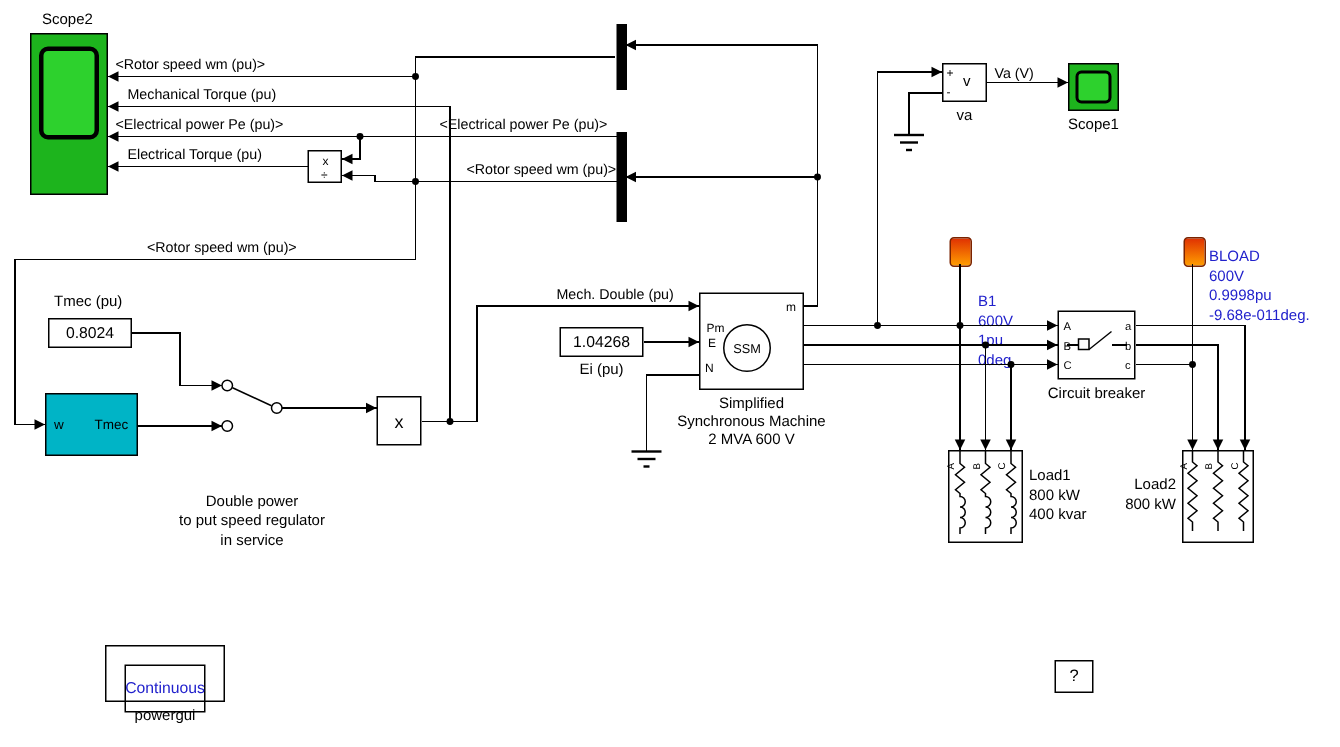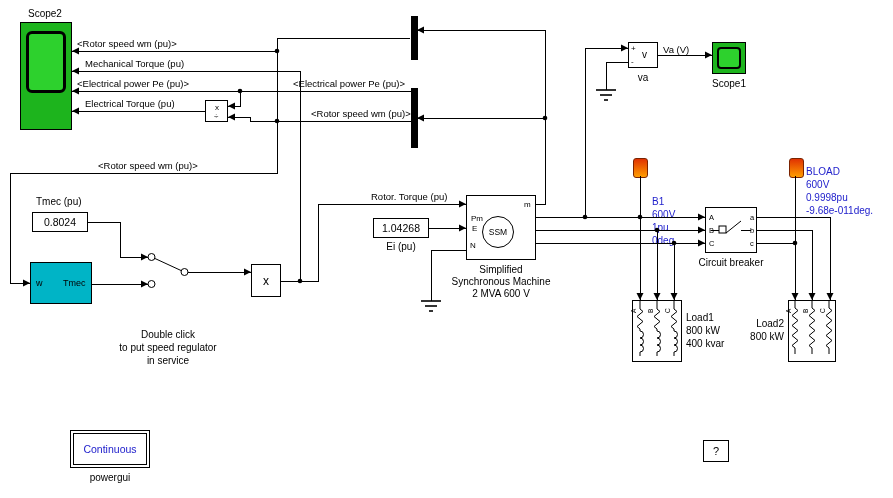--- a/index.html
+++ b/index.html
@@ -65,27 +65,27 @@
 
   <div class="cap" style="left:36px;top:196px;">Tmec (pu)</div>
   <div class="block flexc" style="left:32px;top:212px;width:56px;height:20px;font-size:10.5px;">0.8024</div>
 
   <div class="block" style="left:30px;top:262px;width:62px;height:42px;background:#00b4c6;">
     <span class="port" style="left:5px;top:16px;font-size:9px;">w</span>
     <span class="port" style="left:32px;top:16px;font-size:9px;">Tmec</span>
   </div>
 
   <div class="abs" style="left:144px;top:250px;width:48px;height:40px;"></div>
-  <div class="cap ctr pre" style="left:98px;top:328px;width:140px;line-height:13px;">Double click
+  <div class="cap ctr pre" style="left:98px;top:328px;width:140px;line-height:13px;">Double power
 to put speed regulator
 in service</div>
 
   <div class="block flexc" style="left:251px;top:264px;width:30px;height:33px;font-size:12px;">x</div>
 
-  <div class="lbl" style="left:371px;top:191px;">Rotor. Torque (pu)</div>
+  <div class="lbl" style="left:371px;top:191px;">Mech. Double (pu)</div>
 
   <div class="block flexc" style="left:373px;top:218px;width:56px;height:20px;font-size:10.5px;">1.04268</div>
   <div class="cap ctr" style="left:373px;top:241px;width:56px;">Ei (pu)</div>
 
   <div class="block" style="left:466px;top:195px;width:70px;height:65px;border-width:1.5px;">
     <span class="port" style="left:4px;top:4px;margin-top:14px;">Pm</span>
     <span class="port" style="left:57px;top:4px;">m</span>
     <span class="port" style="left:5px;top:28px;">E</span>
     <span class="port" style="left:3px;top:45px;">N</span>
     <div class="abs flexc" style="left:15px;top:20px;width:32px;height:32px;border:1px solid #000;border-radius:50%;font-size:8.5px;">SSM</div>
@@ -119,21 +119,21 @@
   <div class="block" style="left:632px;top:300px;width:50px;height:62px;"></div>
   <div class="cap pre" style="left:686px;top:311px;line-height:13px;">Load1
 800 kW
 400 kvar</div>
 
   <div class="block" style="left:788px;top:300px;width:48px;height:62px;"></div>
   <div class="cap pre rgt" style="left:740px;top:317px;width:44px;line-height:13px;">Load2
 800 kW</div>
 
   <div class="block" style="left:70px;top:430px;width:80px;height:38px;border-width:1.5px;">
-    <div class="flexc" style="margin:2px;border:1px solid #000;height:30px;font-size:10.5px;">
+    <div class="flexc" style="margin:12px;border:1px solid #000;height:30px;font-size:10.5px;">
       <span class="blue">Continuous</span>
     </div>
   </div>
   <div class="cap ctr" style="left:70px;top:472px;width:80px;">powergui</div>
 
   <div class="block flexc" style="left:703px;top:440px;width:26px;height:22px;font-size:11px;">?</div>
 
   <svg width="893" height="498" viewBox="0 0 893 498">
 
     <g stroke="#000" stroke-width="1" fill="none" shape-rendering="crispEdges">

